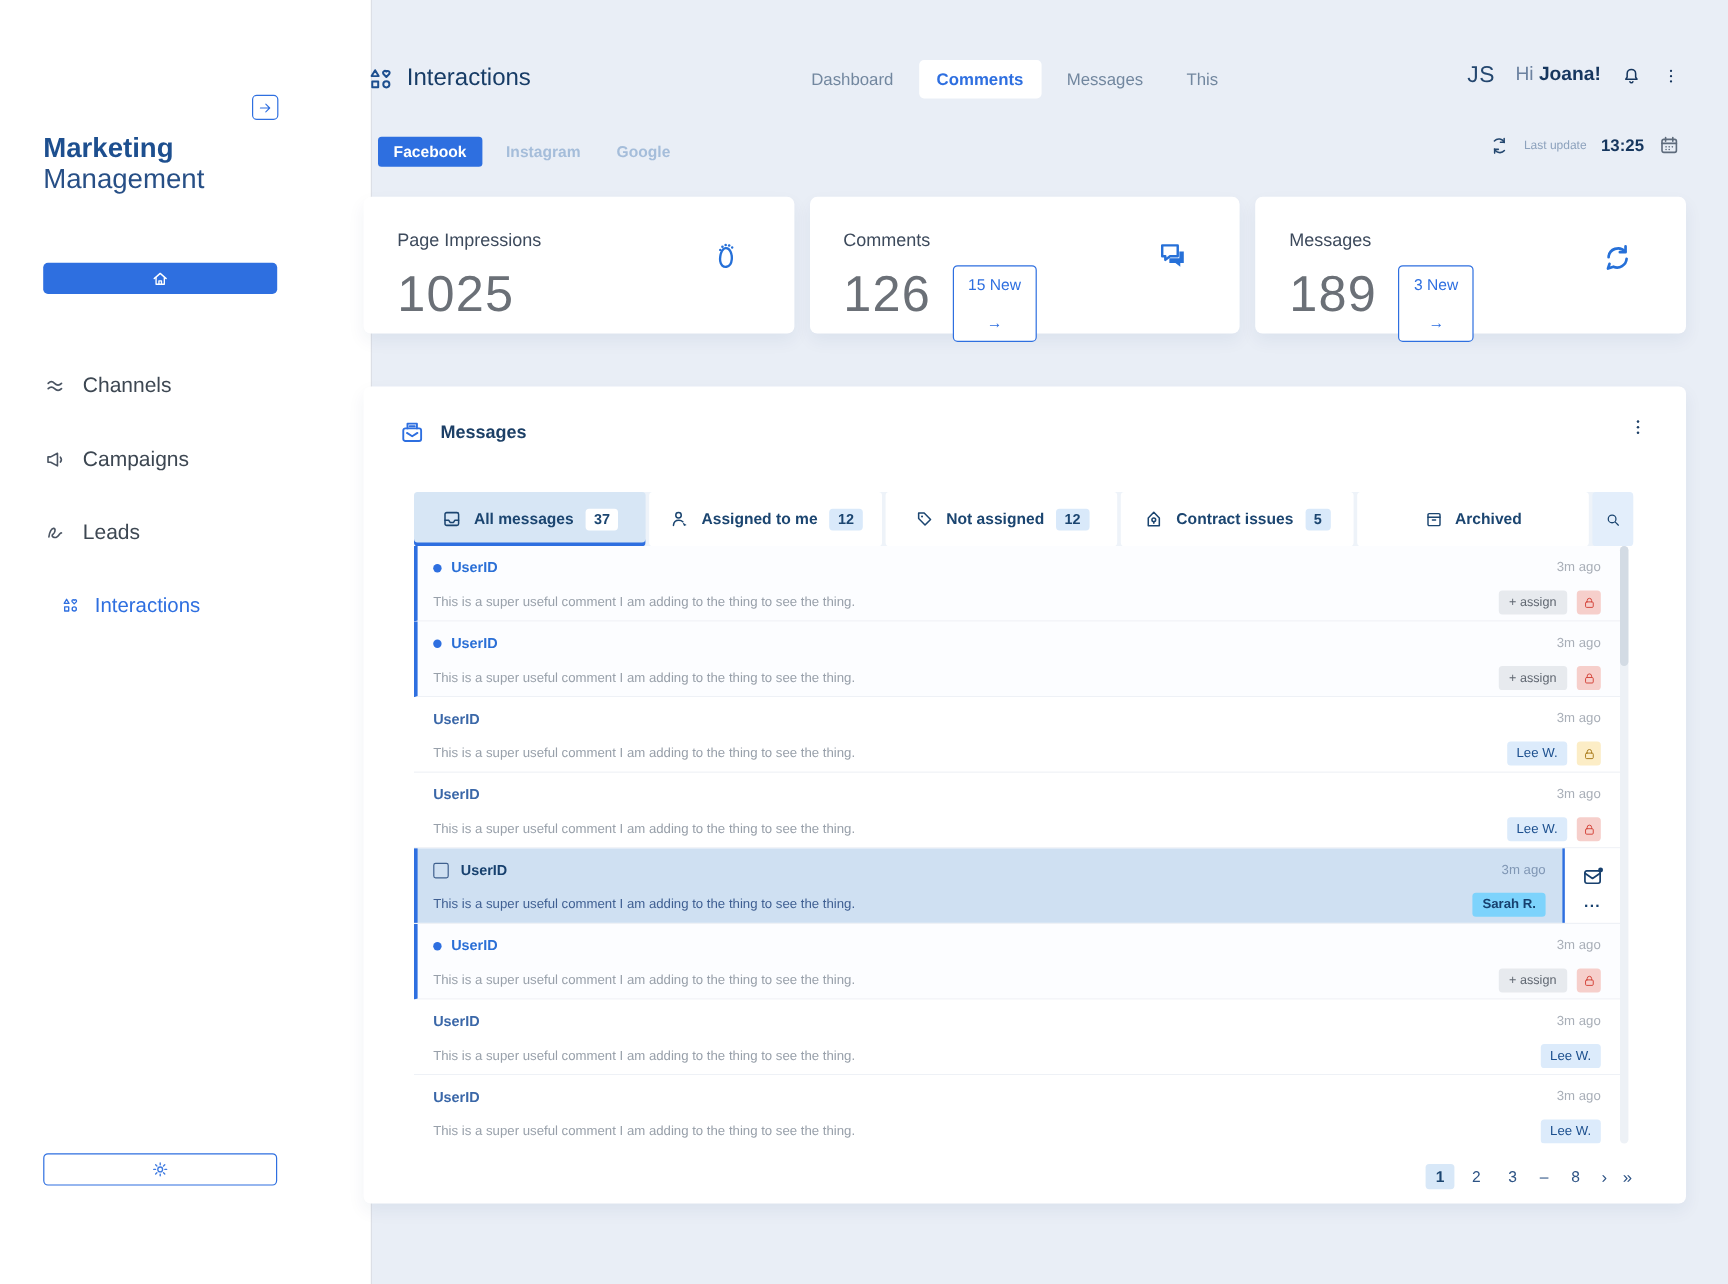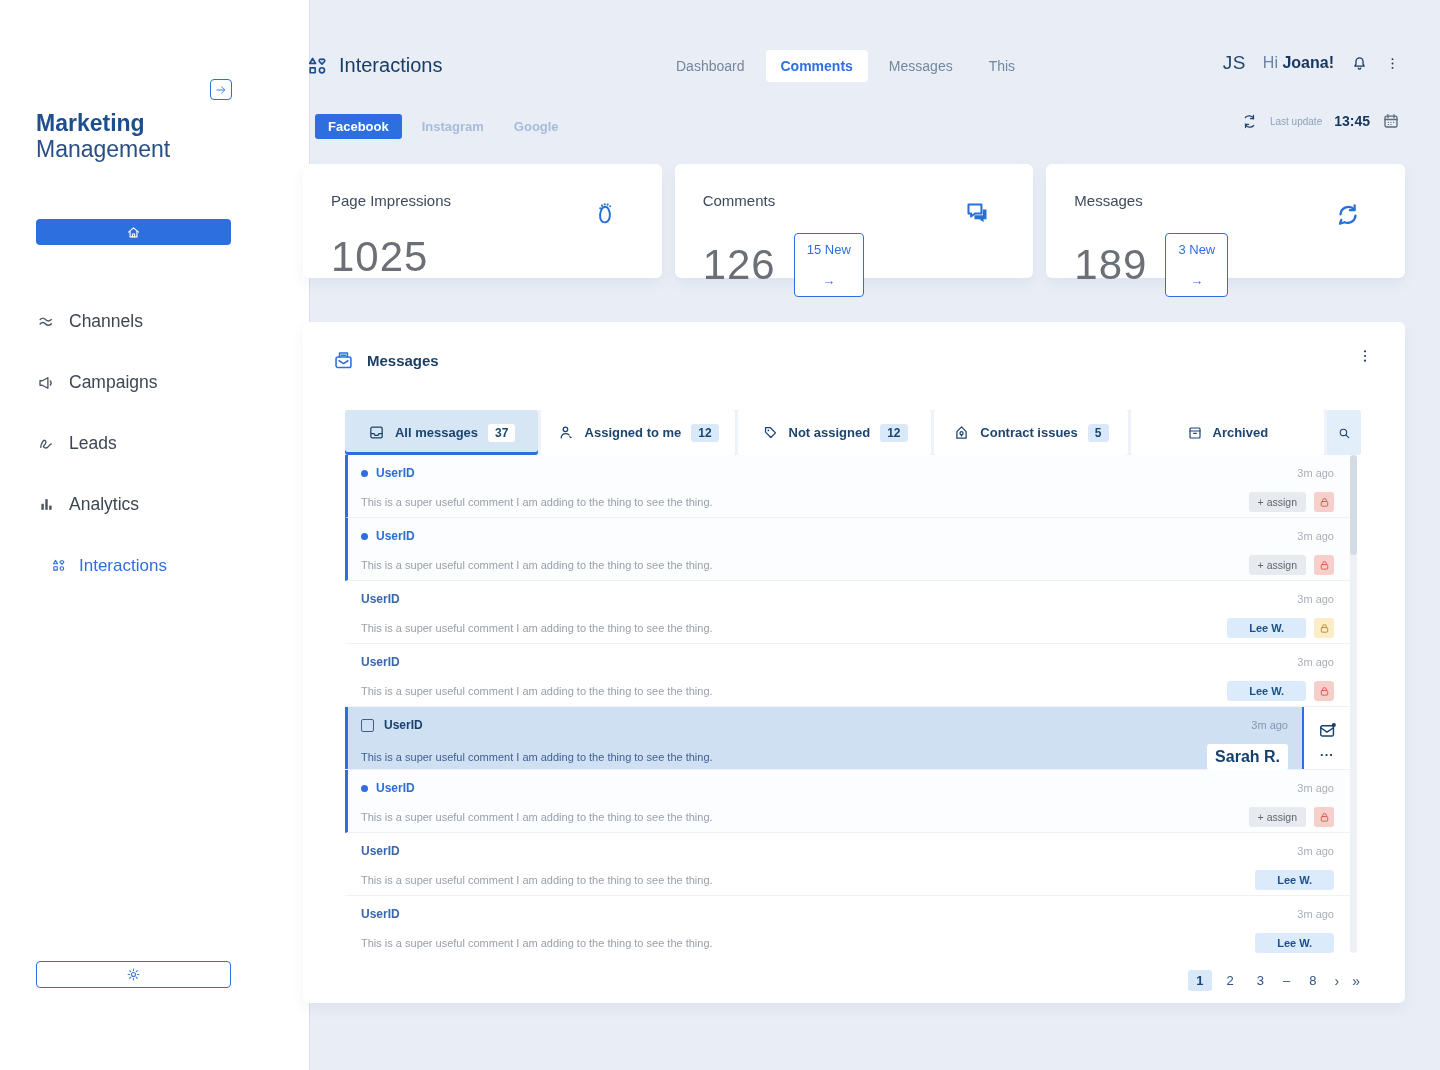--- a/index.html
+++ b/index.html
@@ -43,21 +43,21 @@
   .update-cluster { position: absolute; right: 40px; top: 112px; display: flex; align-items: center; gap: 12px; }
   .update-cluster .icon { color: #24476f; cursor: pointer; }
   .update-label { font-size: 10px; color: #8da2bd; }
   .update-time { font-size: 14px; font-weight: 700; color: #16365e; }
 
   
   .stats { position: absolute; left: 35px; top: 164px; width: 1102px; display: grid; grid-template-columns: 1fr 1fr 1fr; gap: 13px; }
   .stat-card { position: relative; background: #fff; border-radius: 6px; height: 114px; padding: 28px 28px 0 28px; box-shadow: 0 6px 14px rgba(23,58,110,.06); }
   .stat-label { font-size: 15px; font-weight: 500; color: #3d4a5c; }
   .stat-icon { position: absolute; right: 42px; top: 36px; color: #2670d8; }
-  .stat-value-row { display: flex; align-items: center; gap: 18px; margin-top: 24px; }
+  .stat-value-row { display: flex; align-items: flex-start; gap: 18px; margin-top: 12px; }
   .stat-value { font-size: 42px; color: #6b7077; letter-spacing: 1px; }
   .stat-new-btn { display: inline-flex; align-items: center; gap: 16px; border: 1px solid #2e6fe0; border-radius: 4px; background: #fff; color: #2e6fe0; font-size: 13px; padding: 8px 12px; cursor: pointer; flex-direction: column; }
 
   
   .panel { position: absolute; left: 35px; top: 322px; width: 1102px; height: 681px; background: #fff; border-radius: 6px; box-shadow: 0 6px 14px rgba(23,58,110,.06); }
   .panel-head { position: absolute; left: 30px; top: 28px; display: flex; align-items: center; gap: 13px; color: #1c3f66; font-size: 15px; font-weight: 600; }
   .panel-head .icon { color: #2e6fe0; }
   .panel-kebab { position: absolute; right: 32px; top: 26px; color: #1c3f66; cursor: pointer; }
 
   .tabstrip { position: absolute; left: 42px; top: 88px; width: 1016px; height: 45px; background: #eef3f9; border-radius: 4px; display: flex; gap: 3px; }
@@ -73,22 +73,22 @@
   .msg-row.unread { border-left: 3px solid #2e6fe0; padding-left: 13px; background: #fcfdff; }
   .row-line1 { display: flex; align-items: center; justify-content: space-between; }
   .row-user { font-size: 12px; font-weight: 700; color: #3a67a8; display: flex; align-items: center; }
   .msg-row.unread .row-user, .dotted .row-user { color: #2a6fd6; }
   .unread-dot { width: 7px; height: 7px; border-radius: 50%; background: #2e6fe0; margin-right: 8px; display: inline-block; }
   .row-time { font-size: 11px; color: #a9afb8; }
   .row-line2 { display: flex; align-items: center; justify-content: space-between; margin-top: 12px; }
   .row-comment { font-size: 11px; color: #98a0aa; }
   .row-tags { display: flex; align-items: center; gap: 8px; }
   .tag-assign { background: #e7eaee; color: #606771; font-size: 10.5px; padding: 4px 9px; border-radius: 3px; cursor: pointer; }
-  .tag-assignee { background: #dcebfb; color: #1b4f8e; font-size: 11px; font-weight: 700; padding: 4px 22px; border-radius: 3px; }
-  .tag-assignee-light { background: #ffffff; color: #17406e; font-size: 16px; font-weight: 700; padding: 4px 8px; border-radius: 3px; }
+  .tag-assignee { background: #dcebfb; color: #1b4f8e; font-size: 11px; font-weight: 400; padding: 4px 8px; border-radius: 3px; }
+  .tag-assignee-light { background: #7dd3fc; color: #17406e; font-size: 11px; font-weight: 700; padding: 4px 8px; border-radius: 3px; }
   .tag-lock { width: 20px; height: 20px; border-radius: 3px; display: inline-flex; align-items: center; justify-content: center; cursor: pointer; }
   .tag-lock.red { background: #f6cfcb; color: #d4483e; }
   .tag-lock.yellow { background: #fcedc6; color: #aa7c1d; }
 
   .msg-row.selected { display: flex; padding: 0; background: #fff; }
   .sel-main { flex: 1; background: #cfe0f2; border-left: 3px solid #2e6fe0; border-right: 2px solid #2e6fe0; padding: 11px 14px 0 13px; }
   .sel-main .row-user { color: #17406e; }
   .sel-main .row-time { color: #8097b5; }
   .sel-main .row-comment { color: #3f5f92; }
   .checkbox { width: 13px; height: 13px; border: 1.5px solid #3f608e; border-radius: 2px; background: transparent; margin-right: 10px; display: inline-block; cursor: pointer; }
@@ -149,30 +149,20 @@
         <span class="nav-label">Campaigns</span>
       </div>
       <div class="nav-item">
         <span class="icon">
           <svg width="18" height="18" viewBox="0 0 24 24">
             <path d="M5 16.5c.6-5.5 3.1-10 5.5-9.4s1.2 5-1.2 6.8 1.8 4.6 4.7 2.6 3.4-5 5-4.3"></path>
           </svg>
         </span>
         <span class="nav-label">Leads</span>
       </div>
-      <div class="nav-item">
-        <span class="icon">
-          <svg width="17" height="17" viewBox="0 0 24 24">
-            <rect class="f" x="4.8" y="11" width="3.4" height="8.5"></rect>
-            <rect class="f" x="10.3" y="4.5" width="3.4" height="15"></rect>
-            <rect class="f" x="15.8" y="13.5" width="3.4" height="6"></rect>
-          </svg>
-        </span>
-        <span class="nav-label">Analytics</span>
-      </div>
       <div class="nav-item active">
         <span class="icon">
           <svg width="15" height="15" viewBox="0 0 24 24">
             <path d="M7.2 3.8 10.4 9.2H4z"></path>
             <path d="M17.4 10 14.8 7.3a1.7 1.7 0 1 1 2.6-2.2 1.7 1.7 0 1 1 2.6 2.2z"></path>
             <rect x="4.6" y="14" width="5.4" height="5.4"></rect>
             <circle cx="17.4" cy="16.7" r="2.8"></circle>
           </svg>
         </span>
         <span class="nav-label">Interactions</span>
@@ -236,21 +226,21 @@
   <div class="update-cluster">
     <span class="icon">
       <svg width="17" height="17" viewBox="0 0 24 24">
           <path d="M17.8 8.2A7 7 0 0 0 6.1 6.4"></path>
           <path d="M6.2 15.8a7 7 0 0 0 11.7 1.8"></path>
           <path d="M17.6 3.4v4.4h-4.4"></path>
           <path d="M6.4 20.6v-4.4h4.4"></path>
         </svg>
     </span>
     <span class="update-label">Last update</span>
-    <span class="update-time">13:45</span>
+    <span class="update-time">13:25</span>
     <span class="icon" style="color:#5e6b7c">
       <svg width="18" height="18" viewBox="0 0 24 24">
           <rect x="4" y="5.5" width="16" height="14.5" rx="2"></rect>
           <path d="M8 3.5v4M16 3.5v4M4 10h16"></path>
           <circle class="f" cx="8.5" cy="13.8" r=".9"></circle>
           <circle class="f" cx="12" cy="13.8" r=".9"></circle>
           <circle class="f" cx="15.5" cy="13.8" r=".9"></circle>
           <circle class="f" cx="8.5" cy="16.8" r=".9"></circle>
           <circle class="f" cx="12" cy="16.8" r=".9"></circle>
         </svg>

